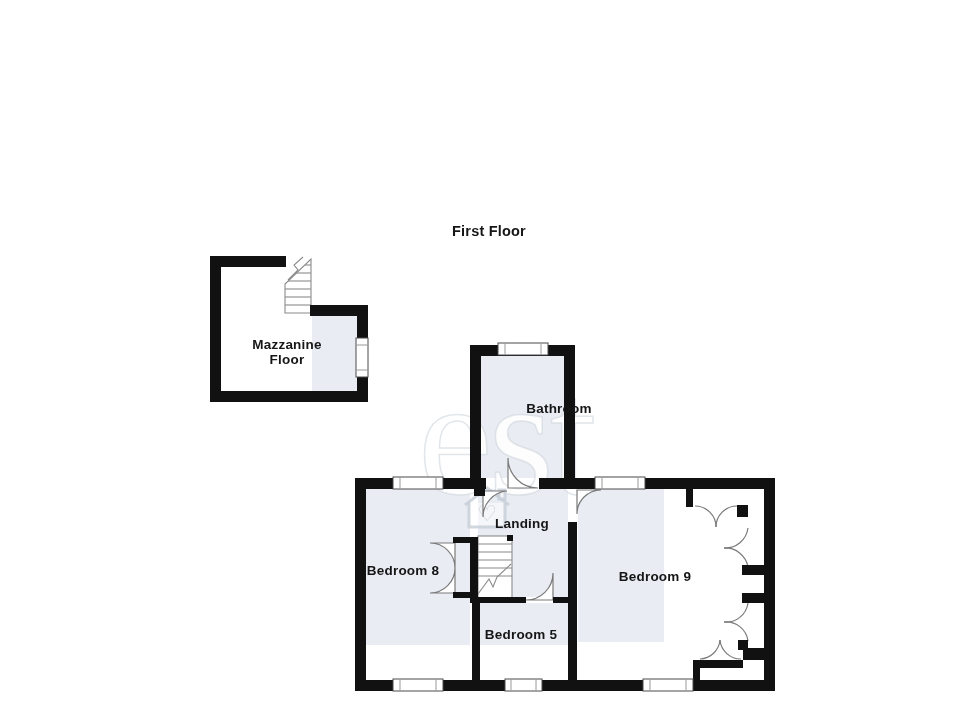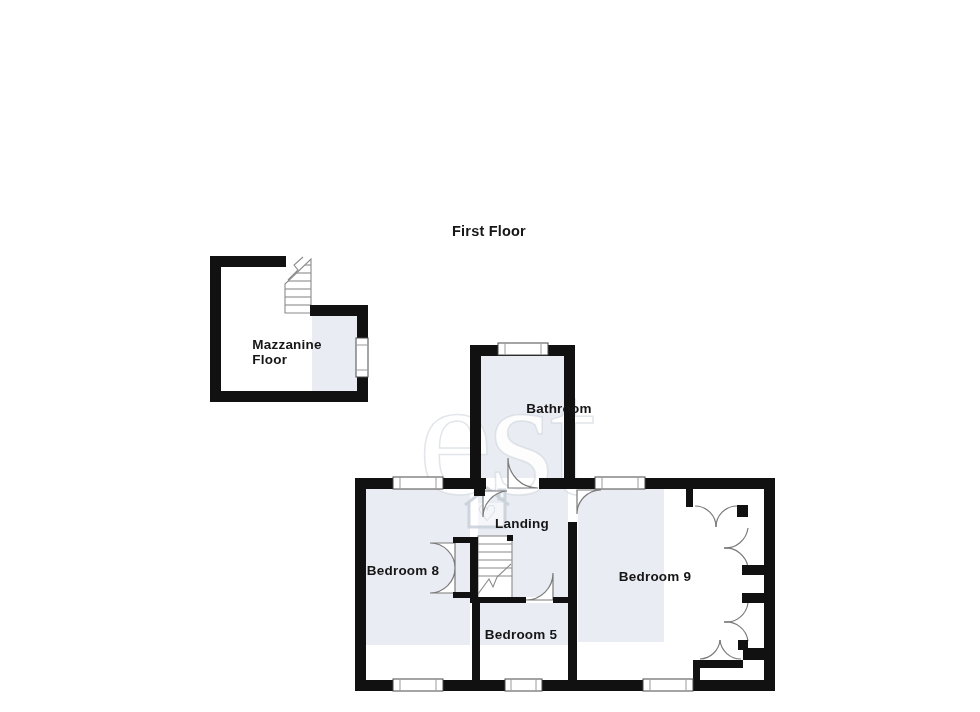--- a/index.html
+++ b/index.html
@@ -1,20 +1,20 @@
 <!DOCTYPE html>
 <html><head>
 <meta charset="utf-8">
 <style>
   html,body{margin:0;padding:0;background:#ffffff;}
   .plan{position:relative;width:980px;height:712px;background:#fff;overflow:hidden;
         font-family:"Liberation Sans", sans-serif;}
   .shade{position:absolute;background:#e9edf3;}
   .label{position:absolute;transform:translate(-50%,-50%);color:#161616;
-         font-weight:bold;font-size:13.5px;white-space:nowrap;text-align:left;
+         font-weight:bold;font-size:13.5px;white-space:nowrap;text-align:center;
          letter-spacing:.2px;z-index:40;line-height:15px;}
   .title{font-size:14.5px;}
   .wm-big{position:absolute;left:418px;top:352px;z-index:5;
           font-family:"Liberation Serif", serif;font-size:168px;line-height:168px;
           color:rgba(255,255,255,0.88);-webkit-text-stroke:1.5px rgba(203,209,217,0.55);
           letter-spacing:-4px;}
   .wm-word{position:absolute;z-index:6;font-family:"Liberation Serif", serif;
            font-size:31px;color:rgba(198,205,214,0.65);letter-spacing:2px;
            transform:translate(-50%,-50%);}
   .wm-icon{position:absolute;z-index:6;}

